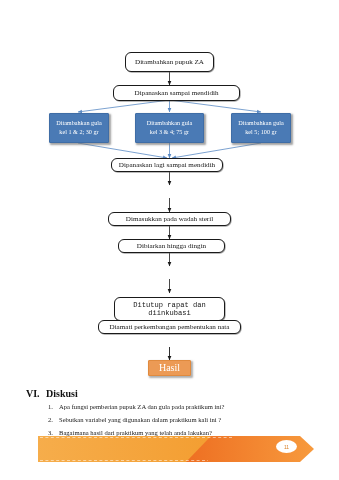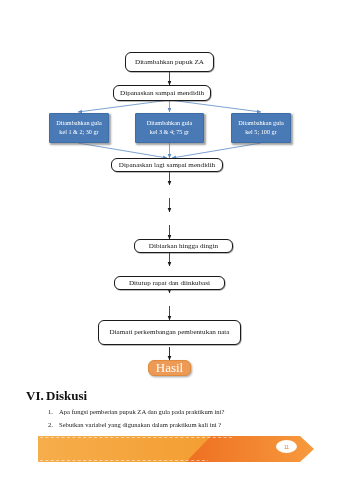--- a/index.html
+++ b/index.html
@@ -53,43 +53,43 @@
     border-radius: 1px;
     box-shadow: 1.2px 1.2px 2px rgba(110,110,110,0.65);
     padding: 2px 1px;
     flex-direction: column;
     line-height: 1.45;
   }
   .node-orange {
     background: #ec9a55;
     border: 1px solid #e08a3e;
     color: #ffffff;
-    font-size: 13px;
-    border-radius: 6px;
+    font-size: 10px;
+    border-radius: 1px;
     box-shadow: 1.2px 1.2px 2px rgba(120,120,120,0.6);
   }
   .conn {
     position: absolute;
     left: 0;
     top: 0;
     width: 339px;
     height: 390px;
     pointer-events: none;
   }
 
   
   #discussion {
     position: absolute;
     left: 0;
     top: 388px;
     width: 339px;
   }
   .sec-head {
     display: flex;
-    font-size: 13px;
+    font-size: 10px;
     font-weight: bold;
     color: #111;
     padding-left: 26px;
   }
   .sec-num { width: 20px; }
   .qlist {
     margin: 4px 0 0 0;
     padding: 0;
     list-style: none;
   }
@@ -158,47 +158,50 @@
       <line x1="169.5" y1="100" x2="261" y2="112" stroke="#5b8ac4" stroke-width="0.8" marker-end="url(#ablu)"></line>
 
       <line x1="169.5" y1="143" x2="169.5" y2="158" stroke="#5b8ac4" stroke-width="0.8" marker-end="url(#ablu)"></line>
       <line x1="78" y1="143" x2="167" y2="158" stroke="#5b8ac4" stroke-width="0.8" marker-end="url(#ablu)"></line>
       <line x1="261" y1="143" x2="172" y2="158" stroke="#5b8ac4" stroke-width="0.8" marker-end="url(#ablu)"></line>
     </svg>
 
     <div class="node node-plain" style="left:125px; top:52px; width:89px; height:20px;">
       <span>Ditambahkan pupuk ZA</span>
     </div>
-    <div class="node node-plain" style="left:113px; top:85px; width:98px; height:16px;">
+    <div class="node node-plain" style="left:113px; top:85px; width:127px; height:16px;">
       <span>Dipanaskan sampai mendidih</span>
     </div>
 
     <div class="node node-blue" style="left:49px; top:113px; width:60px; height:30px;">
       <span>Ditambahkan gula</span>
       <span>kel 1 &amp; 2; 30 gr</span>
     </div>
     <div class="node node-blue" style="left:135px; top:113px; width:69px; height:30px;">
       <span>Ditambahkan gula</span>
       <span>kel 3 &amp; 4; 75 gr</span>
     </div>
     <div class="node node-blue" style="left:231px; top:113px; width:60px; height:30px;">
       <span>Ditambahkan gula</span>
       <span>kel 5; 100 gr</span>
     </div>
 
     <div class="node node-plain" style="left:105px; top:158px; width:112px; height:14px;margin-left:6px;">
       <span>Dipanaskan lagi sampai mendidih</span>
     </div>
-    <div class="node node-plain" style="left:134px; top:239px; width:99px; height:14px;">
+    <div class="node node-plain" style="left:108px; top:212px; width:123px; height:14px;">
+      <span>Dimasukkan pada wadah steril</span>
+    </div>
+    <div class="node node-plain" style="left:118px; top:239px; width:107px; height:14px;">
       <span>Dibiarkan hingga dingin</span>
     </div>
-    <div class="node node-plain" style="left:114px; top:276px; width:111px; height:14px;">
+    <div class="node node-plain" style="left:114px; top:297px; width:111px; height:24px;font-family:Liberation Mono, monospace;">
       <span>Ditutup rapat dan diinkubasi</span>
     </div>
-    <div class="node node-plain" style="left:98px; top:320px; width:143px; height:25px;">
+    <div class="node node-plain" style="left:98px; top:320px; width:143px; height:14px;">
       <span>Diamati perkembangan pembentukan nata</span>
     </div>
 
     <div class="node node-orange" style="left:148px; top:360px; width:43px; height:16px;">
       <span>Hasil</span>
     </div>
   </div>
 
   <div id="discussion">
     <div class="sec-head">

